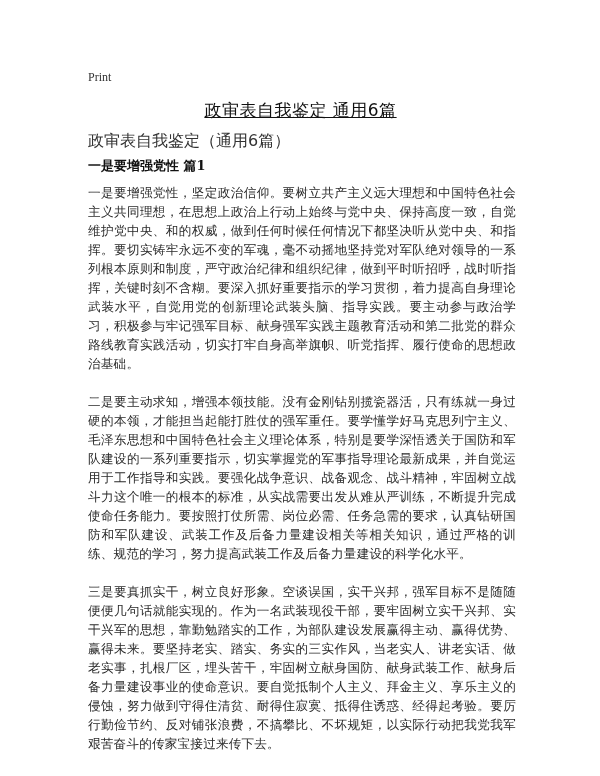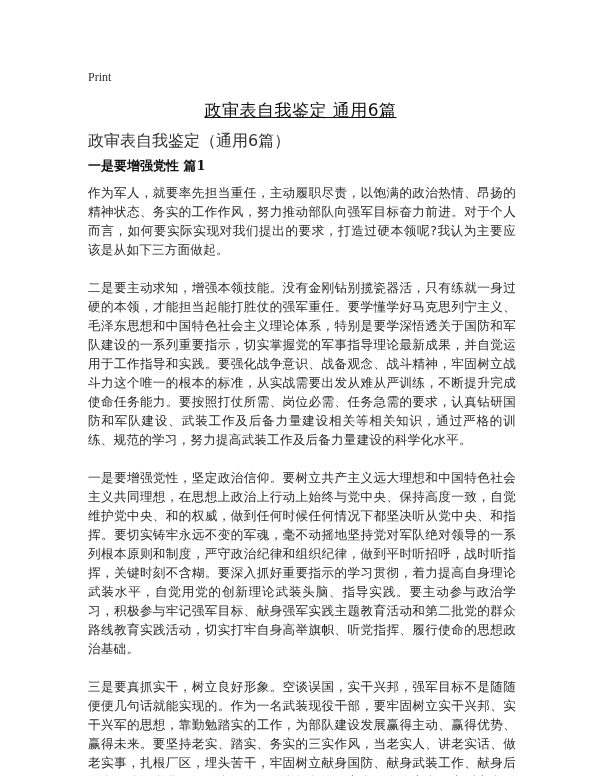--- a/index.html
+++ b/index.html
@@ -19,18 +19,17 @@
 </style>
 </head>
 <body>
 
 <div class="page">
   <div class="print">Print</div>
   <div class="title">政审表自我鉴定 通用6篇</div>
   <div class="subtitle">政审表自我鉴定（通用6篇）</div>
   <div class="section-heading">一是要增强党性 篇1</div>
   <div class="body">
-    <p class="para">作为军人，就要率先担当重任，主动履职尽责，以饱满的政治热情、昂扬的精神状态、务实的工作作风，努力推动部队向强军目标奋力前进。对于个人而言，如何要实际实现对我们提出的要求，打造过硬本领呢?我认为主要应该是从如下三方面做起。</p>
+    <p class="para">一是要增强党性，坚定政治信仰。要树立共产主义远大理想和中国特色社会主义共同理想，在思想上政治上行动上始终与党中央、保持高度一致，自觉维护党中央、和的权威，做到任何时候任何情况下都坚决听从党中央、和指挥。要切实铸牢永远不变的军魂，毫不动摇地坚持党对军队绝对领导的一系列根本原则和制度，严守政治纪律和组织纪律，做到平时听招呼，战时听指挥，关键时刻不含糊。要深入抓好重要指示的学习贯彻，着力提高自身理论武装水平，自觉用党的创新理论武装头脑、指导实践。要主动参与政治学习，积极参与牢记强军目标、献身强军实践主题教育活动和第二批党的群众路线教育实践活动，切实打牢自身高举旗帜、听党指挥、履行使命的思想政治基础。</p>
     <p class="para">二是要主动求知，增强本领技能。没有金刚钻别揽瓷器活，只有练就一身过硬的本领，才能担当起能打胜仗的强军重任。要学懂学好马克思列宁主义、毛泽东思想和中国特色社会主义理论体系，特别是要学深悟透关于国防和军队建设的一系列重要指示，切实掌握党的军事指导理论最新成果，并自觉运用于工作指导和实践。要强化战争意识、战备观念、战斗精神，牢固树立战斗力这个唯一的根本的标准，从实战需要出发从难从严训练，不断提升完成使命任务能力。要按照打仗所需、岗位必需、任务急需的要求，认真钻研国防和军队建设、武装工作及后备力量建设相关等相关知识，通过严格的训练、规范的学习，努力提高武装工作及后备力量建设的科学化水平。</p>
-    <p class="para">一是要增强党性，坚定政治信仰。要树立共产主义远大理想和中国特色社会主义共同理想，在思想上政治上行动上始终与党中央、保持高度一致，自觉维护党中央、和的权威，做到任何时候任何情况下都坚决听从党中央、和指挥。要切实铸牢永远不变的军魂，毫不动摇地坚持党对军队绝对领导的一系列根本原则和制度，严守政治纪律和组织纪律，做到平时听招呼，战时听指挥，关键时刻不含糊。要深入抓好重要指示的学习贯彻，着力提高自身理论武装水平，自觉用党的创新理论武装头脑、指导实践。要主动参与政治学习，积极参与牢记强军目标、献身强军实践主题教育活动和第二批党的群众路线教育实践活动，切实打牢自身高举旗帜、听党指挥、履行使命的思想政治基础。</p>
     <p class="para">三是要真抓实干，树立良好形象。空谈误国，实干兴邦，强军目标不是随随便便几句话就能实现的。作为一名武装现役干部，要牢固树立实干兴邦、实干兴军的思想，靠勤勉踏实的工作，为部队建设发展赢得主动、赢得优势、赢得未来。要坚持老实、踏实、务实的三实作风，当老实人、讲老实话、做老实事，扎根厂区，埋头苦干，牢固树立献身国防、献身武装工作、献身后备力量建设事业的使命意识。要自觉抵制个人主义、拜金主义、享乐主义的侵蚀，努力做到守得住清贫、耐得住寂寞、抵得住诱惑、经得起考验。要厉行勤俭节约、反对铺张浪费，不搞攀比、不坏规矩，以实际行动把我党我军艰苦奋斗的传家宝接过来传下去。</p>
   </div>
 </div>
 
 </body></html>

